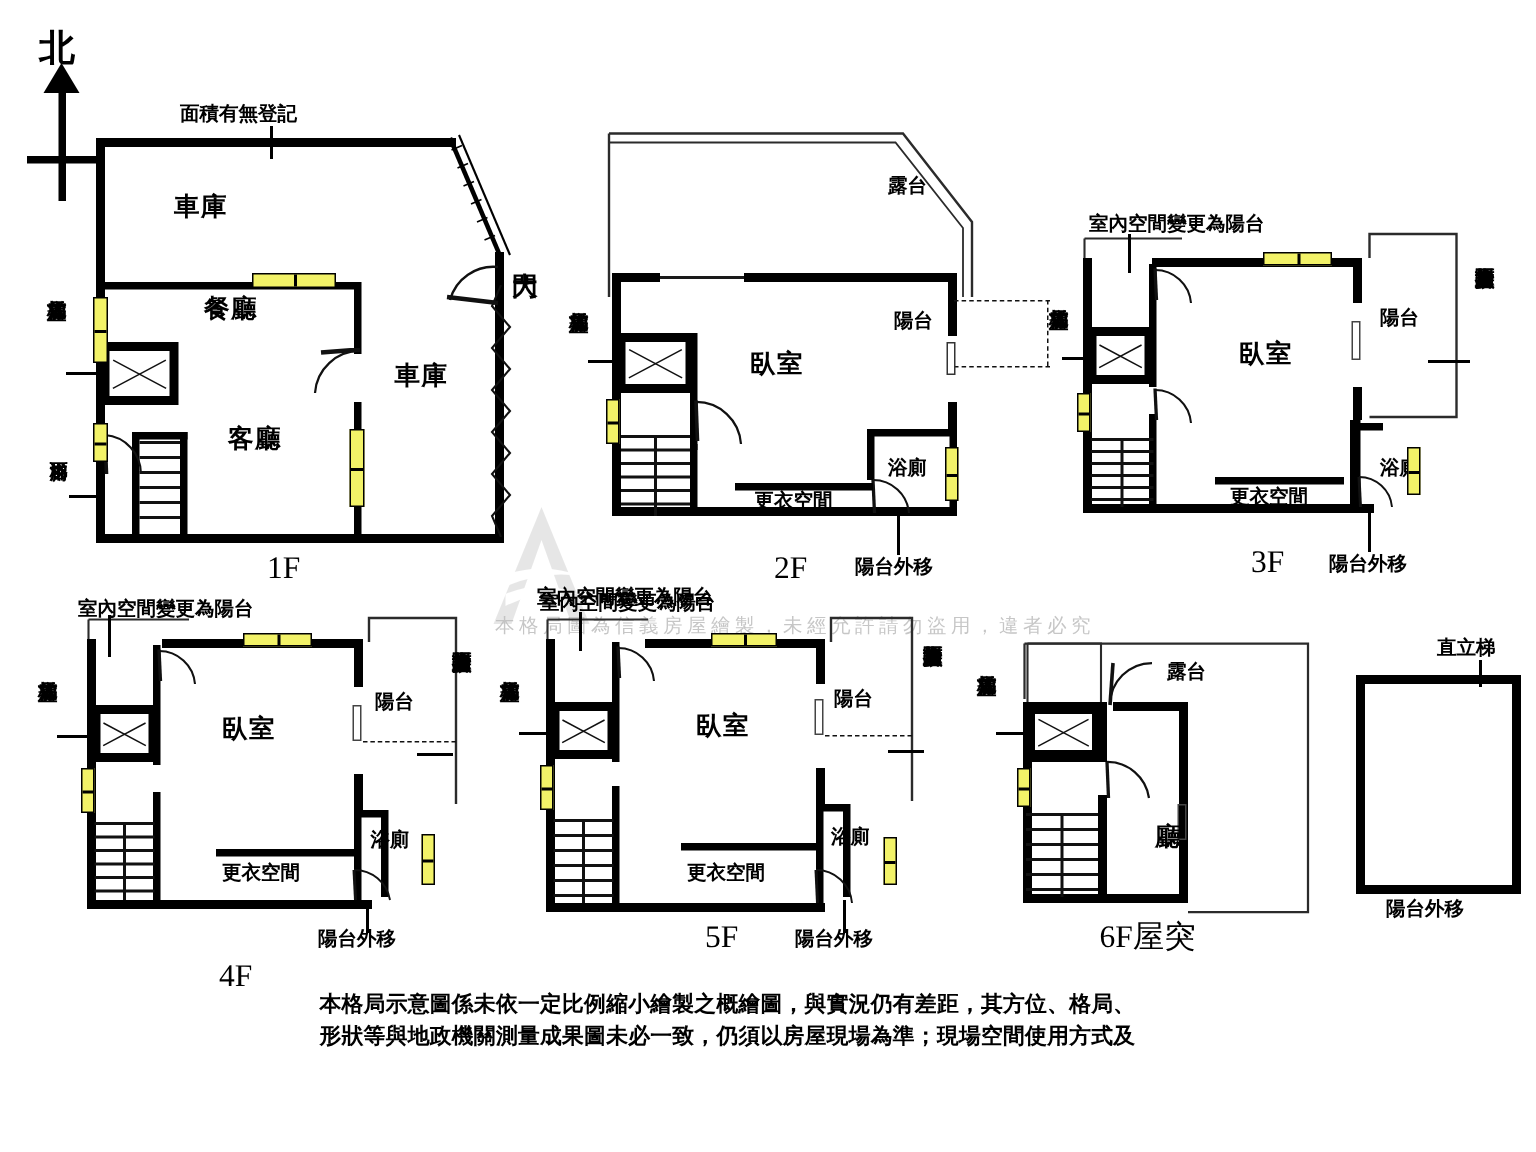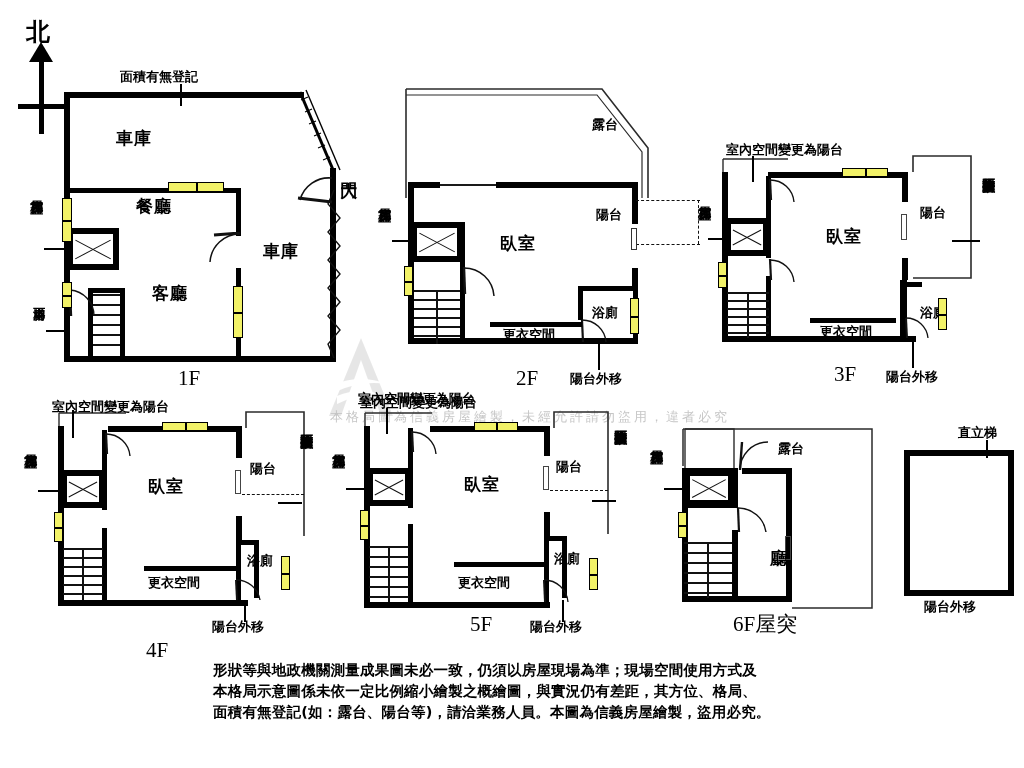--- a/index.html
+++ b/index.html
@@ -498,18 +498,17 @@
     <div class="wall" style="left:1008px;top:450px; width:6px;  height:146px;"></div>
     <div class="wall" style="left:904px; top:590px; width:110px; height:6px;"></div>
 
     <div class="lbl small" style="left:958px; top:426px;">直立梯</div>
     <div class="leader" style="left:986px; top:440px; width:1.5px; height:18px;"></div>
 
     <div class="lbl small" style="left:924px; top:600px;">陽台外移</div>
   </div>
 
   <div id="disc">
+    <div>本格局示意圖係未依一定比例縮小繪製之概繪圖，與實況仍有差距，其方位、格局、</div>
     <div>形狀等與地政機關測量成果圖未必一致，仍須以房屋現場為準；現場空間使用方式及</div>
-    <div>本格局示意圖係未依一定比例縮小繪製之概繪圖，與實況仍有差距，其方位、格局、</div>
-    <div>面積有無登記(如：露台、陽台等)，請洽業務人員。本圖為信義房屋繪製，盜用必究。</div>
   </div>
 
 </div>
 
 </body></html>

